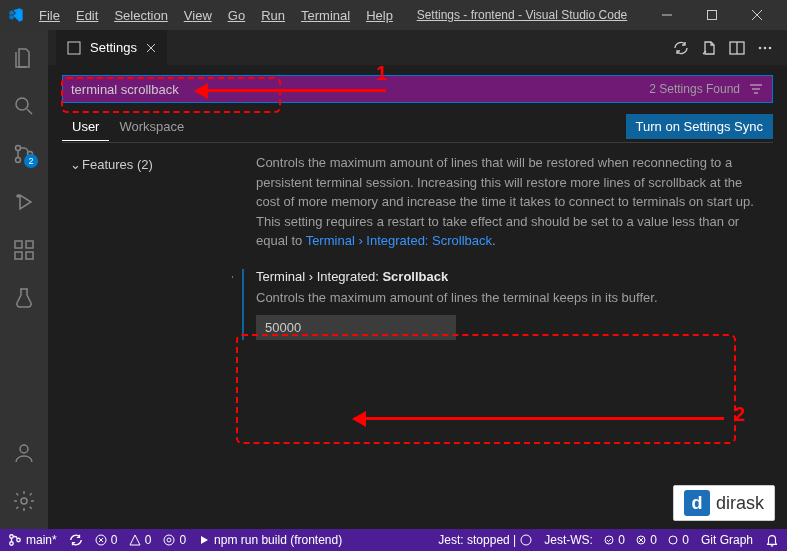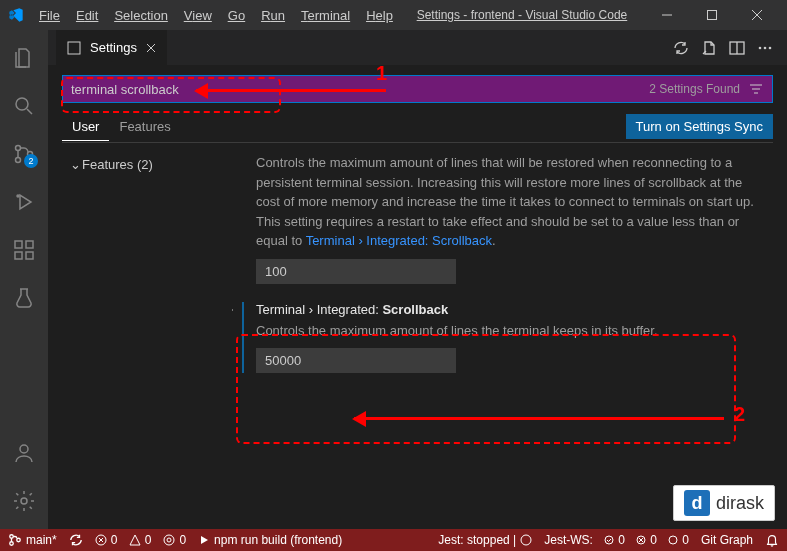--- a/index.html
+++ b/index.html
@@ -37,21 +37,21 @@
   .settings-list { flex: 1; padding: 0 4px 0 10px; overflow-y: auto; }
   .setting { margin-bottom: 18px; position: relative; padding-left: 14px; }
   .setting .title { color: #e7e7e7; font-weight: 600; margin-bottom: 4px; }
   .setting .title .prefix { font-weight: 400; }
   .setting .desc { color: #9e9e9e; line-height: 1.5; }
   .setting .desc a { color: #3794ff; text-decoration: none; }
   .setting input[type=text] { margin-top: 8px; background: #3c3c3c; border: 1px solid #3c3c3c; color: #ccc; padding: 4px 8px; width: 200px; font-size: 13px; }
   .setting.focused { }
   .setting.focused .indicator { position: absolute; left: 0; top: 0; bottom: 0; width: 2px; background: #0e639c; }
   .setting .gear { position: absolute; left: -24px; top: 0; color: #ccc; }
-  .statusbar { height: 22px; background: #7f1d1d; color: #fff; display: flex; align-items: center; font-size: 12px; padding: 0 8px; gap: 12px; }
+  .statusbar { height: 22px; background: #4c1d95; color: #fff; display: flex; align-items: center; font-size: 12px; padding: 0 8px; gap: 12px; }
   .statusbar .item { display: flex; align-items: center; gap: 4px; cursor: pointer; }
   .statusbar .right { margin-left: auto; display: flex; gap: 12px; }
   
   .ann-box1 { position: absolute; left: 61px; top: 77px; width: 220px; height: 36px; border: 2px dashed red; border-radius: 6px; pointer-events: none; }
   .ann-arrow1 { position: absolute; left: 196px; top: 89px; width: 190px; height: 3px; background: red; pointer-events: none; }
   .ann-arrow1::before { content:""; position:absolute; left:-10px; top:-6px; border: 8px solid transparent; border-right: 14px solid red; }
   .ann-label1 { position: absolute; left: 376px; top: 62px; color: red; font-size: 20px; font-weight: bold; pointer-events: none; }
   .ann-box2 { position: absolute; left: 236px; top: 334px; width: 500px; height: 110px; border: 2px dashed red; border-radius: 6px; pointer-events: none; }
   .ann-arrow2 { position: absolute; left: 354px; top: 417px; width: 370px; height: 3px; background: red; pointer-events: none; }
   .ann-arrow2::before { content:""; position:absolute; left:-10px; top:-6px; border: 8px solid transparent; border-right: 14px solid red; }
@@ -195,33 +195,32 @@
       <div class="searchbox">
         <input type="text" value="terminal scrollback" style="">
         <span class="results">2 Settings Found</span>
         <svg width="16" height="16" viewBox="0 0 16 16" fill="none" stroke="#ccc" stroke-width="1.2">
             <path d="M2 4h12M4 8h8M6 12h4"></path>
           </svg>
       </div>
 
       <div class="scopebar">
         <div class="scope active">User</div>
-        <div class="scope">Features</div>
+        <div class="scope">Workspace</div>
         <div class="syncbtn">Turn on Settings Sync</div>
       </div>
 
       <div class="content">
         <div class="toc">
           <div class="toc-item"><span class="chev">⌄</span><span>Features (2)</span></div>
         </div>
 
         <div class="settings-list">
           <div class="setting">
             <div class="desc"><span>Controls the maximum amount of lines that will be restored when reconnecting to a persistent terminal session. Increasing this will restore more lines of scrollback at the cost of more memory and increase the time it takes to connect to terminals on start up. This setting requires a restart to take effect and should be set to a value less than or equal to </span><a href="#">Terminal › Integrated: Scrollback</a><span>.</span></div>
-            <input type="text" value="100" style="">
           </div>
 
           <div class="setting focused">
             <div class="indicator"></div>
             <div class="gear">
                 <svg width="16" height="16" viewBox="0 0 16 16" fill="none" stroke="#ccc" stroke-width="1.2">
                   <circle cx="8" cy="8" r="2"></circle>
                   <path d="M8 1v2M8 13v2M2.5 2.5l1.4 1.4M12.1 12.1l1.4 1.4M1 8h2M13 8h2M2.5 13.5l1.4-1.4M12.1 3.9l1.4-1.4"></path>
                 </svg>
               </div>

